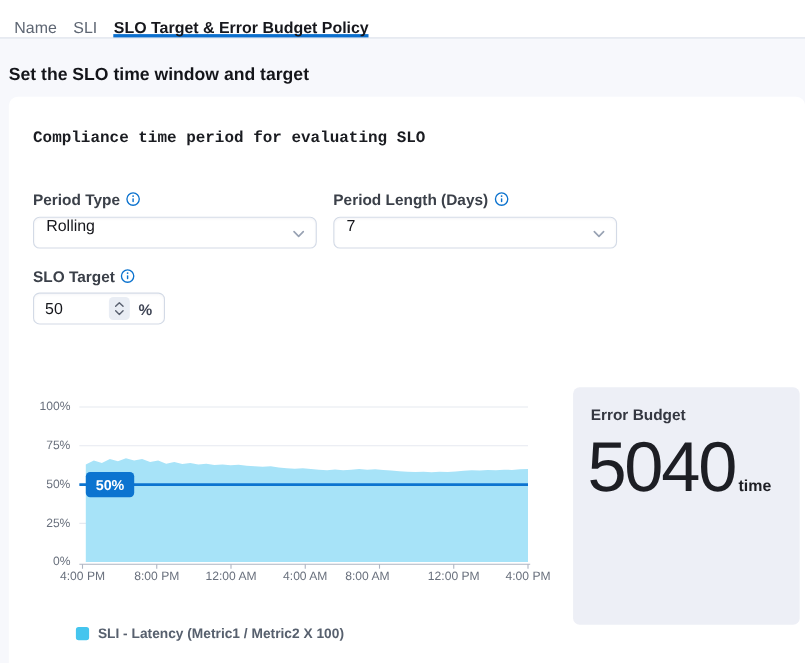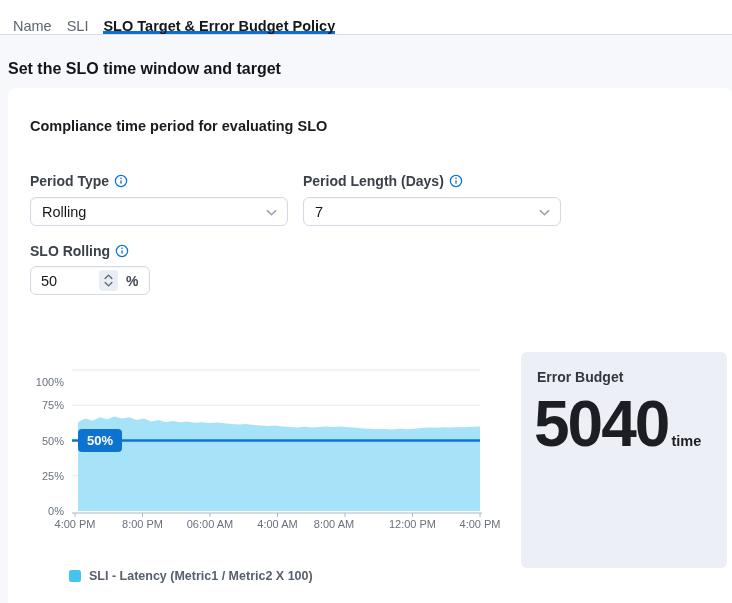--- a/index.html
+++ b/index.html
@@ -12,29 +12,29 @@
         padding-left:13px;gap:15px;box-sizing:border-box;}
   .tab{display:flex;align-items:center;font-size:14.5px;color:#5e6673;font-weight:500;
        cursor:pointer;border-bottom:3px solid transparent;padding-top:20px;box-sizing:border-box;}
   .tab.active{color:#16171c;font-weight:700;border-bottom-color:#0b6fce;}
 
   .page-heading{position:absolute;left:8px;top:59px;font-size:16px;font-weight:700;color:#14151a;line-height:20px;}
 
   .panel{position:absolute;left:8px;top:88px;width:724px;height:515px;background:#fff;
          border-radius:8px 8px 0 0;}
 
-  .section-heading{position:absolute;left:30px;top:116px;font-size:14.5px;font-weight:700;color:#1a1c21;line-height:20px;}
+  .section-heading{position:absolute;left:30px;top:116px;font-size:14.5px;font-weight:700;color:#1a1c21;line-height:20px;font-family:Liberation Mono, monospace;}
 
   .field-label{position:absolute;top:172px;font-size:14px;font-weight:600;color:#3b4049;
                display:flex;align-items:center;gap:5px;line-height:18px;}
   .field-label.lbl-target{top:242px;}
   .info-icon{display:inline-flex;cursor:pointer;}
 
   .select{position:absolute;top:197px;width:258px;height:29px;background:#fff;
-          border:1px solid #d3dae6;border-radius:6px;display:flex;align-items:center;
+          border:1px solid #d3dae6;border-radius:6px;display:flex;
           padding:0 15px 0 11px;font-size:14.5px;color:#16171c;box-sizing:border-box;
           box-shadow:inset 0 1px 2px rgba(110,120,140,.07);cursor:pointer;}
   .select .chev{position:absolute;right:8px;top:7px;}
 
   .num-input{position:absolute;left:30px;top:266px;width:120px;height:29px;background:#fff;
              border:1px solid #d3dae6;border-radius:6px;box-sizing:border-box;
              box-shadow:inset 0 1px 2px rgba(110,120,140,.07);display:flex;align-items:center;}
   .num-field{width:58px;border:none;outline:none;background:transparent;padding:0 0 0 10px;
              font-size:14.5px;color:#16171c;font-family:"Liberation Sans",sans-serif;}
   .stepper{width:19px;height:21px;background:#e9edf4;border-radius:4px;display:flex;flex-direction:column;
@@ -47,21 +47,21 @@
   .y-label{position:absolute;left:0;width:38px;text-align:right;font-size:11px;color:#69707d;line-height:14px;}
   .x-label{position:absolute;top:159px;width:64px;text-align:center;font-size:11px;color:#69707d;line-height:14px;}
   .thr-badge{position:absolute;left:52px;top:71px;height:23px;background:#0c74d0;color:#fff;
              font-size:13px;font-weight:700;border-radius:4px;display:flex;align-items:center;
              padding:0 9px;box-sizing:border-box;}
 
   
   .eb-panel{position:absolute;left:521px;top:352px;width:206px;height:216px;background:#edeff6;border-radius:6px;}
   .eb-label{position:absolute;left:16px;top:17px;font-size:14px;font-weight:700;color:#343741;}
   .eb-value-row{position:absolute;left:13px;top:36px;display:flex;align-items:baseline;}
-  .eb-value{font-size:64px;font-weight:700;letter-spacing:-2px;color:#1d1e24;line-height:1.15;}
+  .eb-value{font-size:64px;font-weight:400;letter-spacing:-2px;color:#1d1e24;line-height:1.15;}
   .eb-unit{font-size:14.5px;font-weight:700;color:#1d1e24;margin-left:3px;}
 
   
   .legend{position:absolute;left:69px;top:568px;display:flex;align-items:center;gap:8px;cursor:pointer;}
   .legend-swatch{width:12px;height:12px;border-radius:2.5px;background:#45c5ee;}
   .legend-text{font-size:12.5px;font-weight:600;color:#57606e;line-height:16px;}
 </style>
 </head>
 <body>
 
@@ -107,21 +107,21 @@
       </span>
   </div>
   <div class="select" style="left:303px;">
     <span>7</span>
     <span class="chev"><svg width="15" height="15" viewBox="0 0 16 16">
           <path d="M3.5 6l4.5 4.5L12.5 6" fill="none" stroke="#98a2b3" stroke-width="1.6" stroke-linecap="round" stroke-linejoin="round"></path>
         </svg></span>
   </div>
 
   <div class="field-label lbl-target" style="left:30px;">
-    <span>SLO Rolling</span>
+    <span>SLO Target</span>
     <span class="info-icon">
         <svg width="14" height="14" viewBox="0 0 16 16">
           <circle cx="8" cy="8" r="6.4" fill="none" stroke="#0b72ce" stroke-width="1.4"></circle>
           <rect x="7.25" y="7" width="1.5" height="4.2" rx="0.7" fill="#0b72ce"></rect>
           <circle cx="8" cy="4.9" r="0.95" fill="#0b72ce"></circle>
         </svg>
       </span>
   </div>
   <div class="num-input">
     <input class="num-field" type="text" value="50" style="">
@@ -148,28 +148,28 @@
         <line x1="3" x2="3" y1="151" y2="155" stroke="#aeb4c2" stroke-width="1"></line>
         <line x1="70.5" x2="70.5" y1="151" y2="155" stroke="#aeb4c2" stroke-width="1"></line>
         <line x1="138" x2="138" y1="151" y2="155" stroke="#aeb4c2" stroke-width="1"></line>
         <line x1="205.5" x2="205.5" y1="151" y2="155" stroke="#aeb4c2" stroke-width="1"></line>
         <line x1="273" x2="273" y1="151" y2="155" stroke="#aeb4c2" stroke-width="1"></line>
         <line x1="340.5" x2="340.5" y1="151" y2="155" stroke="#aeb4c2" stroke-width="1"></line>
         <line x1="408" x2="408" y1="151" y2="155" stroke="#aeb4c2" stroke-width="1"></line>
       </svg>
     <div class="thr-badge" style="top: 71px; background: rgb(12, 116, 208);">50%</div>
 
-  <div class="y-label" style="top: 5px; margin-top: 12px;">100%</div>
+  <div class="y-label" style="top: 5px;">100%</div>
       <div class="y-label" style="top: 40.25px;">75%</div>
       <div class="y-label" style="top: 75.5px;">50%</div>
       <div class="y-label" style="top: 110.75px;">25%</div>
       <div class="y-label" style="top: 146px;">0%</div>
       <div class="x-label" style="left: 17px;">4:00 PM</div>
       <div class="x-label" style="left: 84.5px;">8:00 PM</div>
-      <div class="x-label" style="left: 152px;">06:00 AM</div>
+      <div class="x-label" style="left: 152px;">12:00 AM</div>
       <div class="x-label" style="left: 219.5px;">4:00 AM</div>
       <div class="x-label" style="left: 276px;">8:00 AM</div>
       <div class="x-label" style="left: 354.5px;">12:00 PM</div>
       <div class="x-label" style="left: 422px;">4:00 PM</div>
     </div>
 
   <div class="eb-panel">
     <div class="eb-label">Error Budget</div>
     <div class="eb-value-row">
       <span class="eb-value">5040</span>

